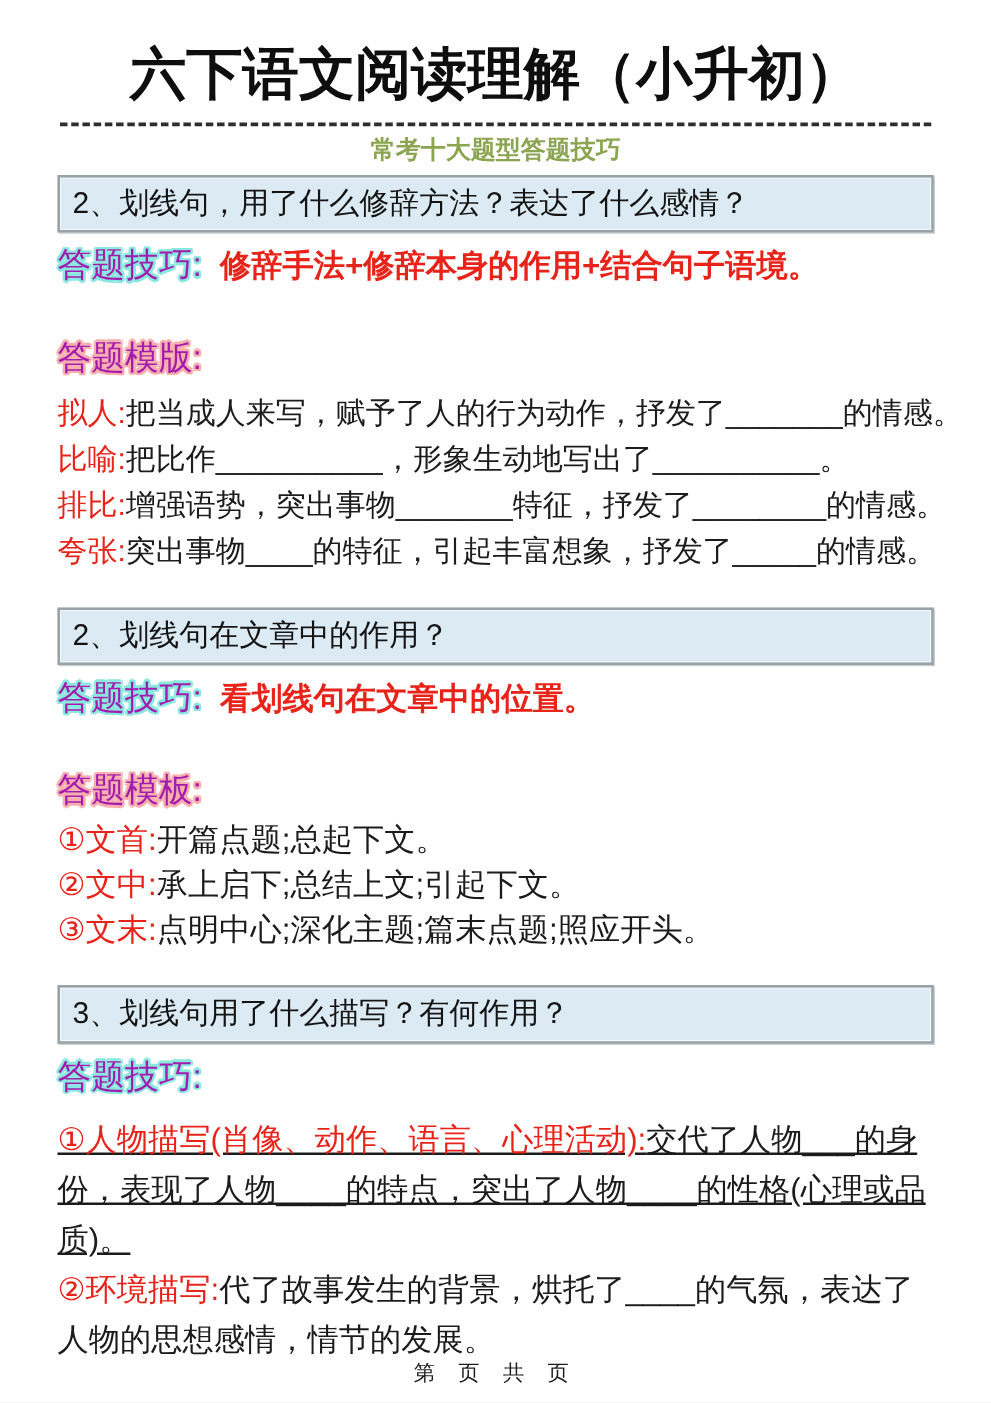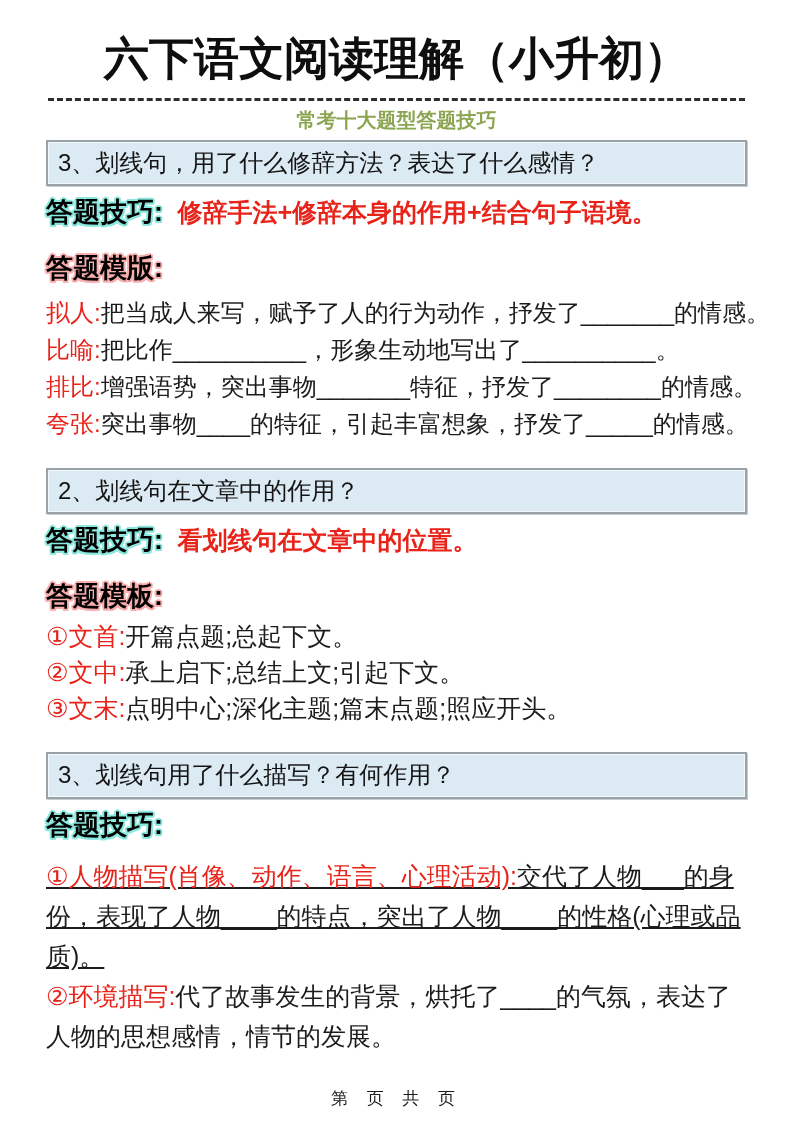--- a/index.html
+++ b/index.html
@@ -47,38 +47,38 @@
     color:#141414;
     padding:5px 10px 6px 10px;
     line-height:1.3;
     white-space:nowrap;
   }
   .mt-sec { margin-top:26px; }
 
   .skill-row { margin-top:10px; line-height:1.25; white-space:nowrap; }
   .glow-label {
     font-size:27px;
-    font-weight:bold;
-    color:#000000;
+    font-weight:normal;
+    color:#a21caf;
   }
   .glow-teal {
     text-shadow:2px 0 0 #8be8de,-2px 0 0 #8be8de,0 2px 0 #8be8de,0 -2px 0 #8be8de,
                 1.5px 1.5px 0 #8be8de,-1.5px -1.5px 0 #8be8de,1.5px -1.5px 0 #8be8de,-1.5px 1.5px 0 #8be8de;
   }
   .glow-pink {
     text-shadow:2px 0 0 #f9aeae,-2px 0 0 #f9aeae,0 2px 0 #f9aeae,0 -2px 0 #f9aeae,
                 1.5px 1.5px 0 #f9aeae,-1.5px -1.5px 0 #f9aeae,1.5px -1.5px 0 #f9aeae,-1.5px 1.5px 0 #f9aeae;
   }
   .skill-text {
     font-size:25px;
     color:#e8231a;
     margin-left:10px;
     font-weight:bold;
   }
-  .template-label-row { margin-top:22px; line-height:1.25; }
+  .template-label-row { margin-top:40px; line-height:1.25; }
 
   .template-lines { margin-top:8px; }
   .tpl-line {
     font-size:24px;
     line-height:37px;
     white-space:nowrap;
     color:#1c1c1c;
   }
   .red-label { color:#e8231a; }
 
@@ -110,21 +110,21 @@
 </head>
 <body>
 
 <div class="page">
   <div class="content">
 
     <div class="title">六下语文阅读理解（小升初）</div>
     <div class="dashed-divider"></div>
     <div class="subtitle">常考十大题型答题技巧</div>
 
-    <div class="section-heading">3、划线句，用了什么修辞方法？表达了什么感情？</div>
+    <div class="section-heading">2、划线句，用了什么修辞方法？表达了什么感情？</div>
 
     <div class="skill-row">
       <span class="glow-label glow-teal">答题技巧:</span>
       <span class="skill-text">修辞手法+修辞本身的作用+结合句子语境。</span>
     </div>
 
     <div class="template-label-row">
       <span class="glow-label glow-pink">答题模版:</span>
     </div>
 

